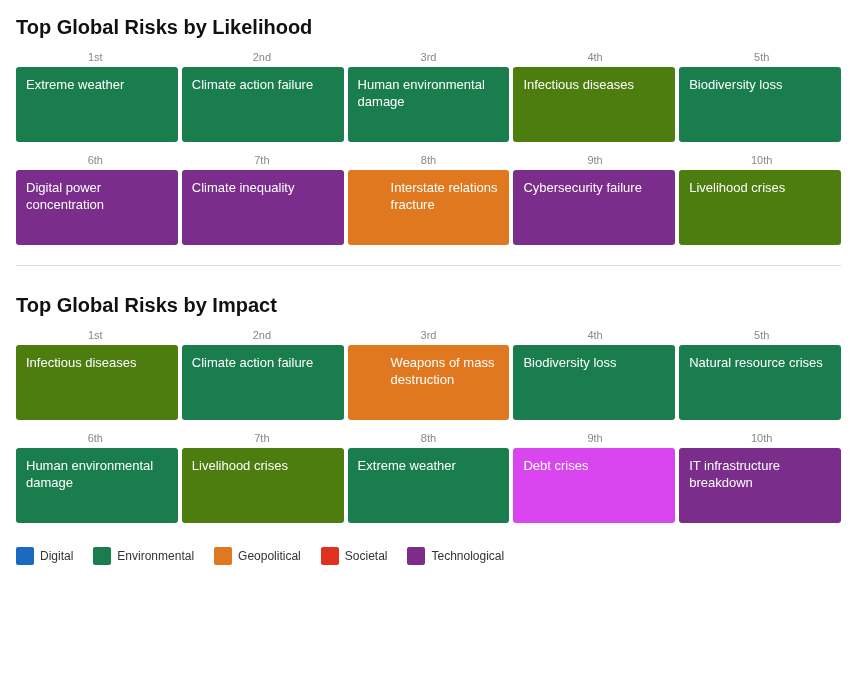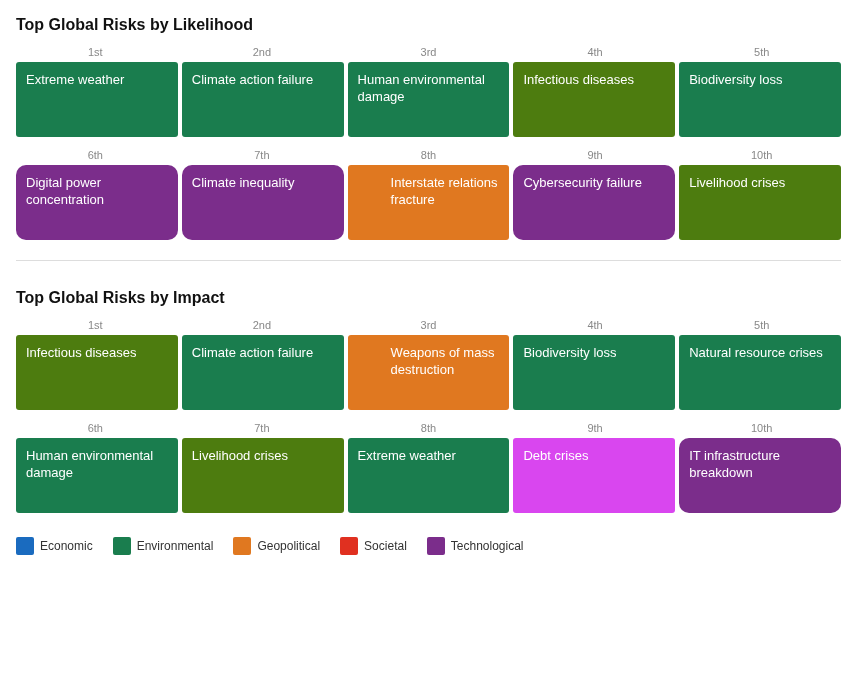--- a/index.html
+++ b/index.html
@@ -3,21 +3,21 @@
   <meta charset="utf-8">
   <style>
     * { box-sizing: border-box; margin: 0; padding: 0; }
     body {
       font-family: Arial, sans-serif;
       background: #fff;
       padding: 16px;
       width: 857px;
     }
     .section-title {
-      font-size: 16px;
+      font-size: 20px;
       margin-bottom: 12px;
       color: #111;
     }
     .section-title strong {
       font-weight: bold;
     }
     .rank-label {
       font-size: 11px;
       color: #888;
       text-align: center;
@@ -30,21 +30,21 @@
       color: #fff;
       font-size: 13px;
       font-weight: 500;
       line-height: 1.3;
       display: flex;
       align-items: flex-start;
     }
     .color-green    { background-color: #1a7d4e; }
     .color-red      { background-color: #4d7c0f; }
     .color-orange   { background-color: #e07820; padding-left: 43px; }
-    .color-purple   { background-color: #7b2d8b; border-radius: 10px; }
+    .color-purple   { background-color: #7b2d8b; }
     .color-blue     { background-color: #d946ef; }
 
     .section-gap { margin-top: 28px; margin-bottom: 12px; }
 
     .legend {
       display: flex;
       align-items: center;
       gap: 20px;
       margin-top: 24px;
       font-size: 12px;
@@ -141,21 +141,21 @@
     <div class="cards-row">
       <div class="card color-green">Human environmental damage</div>
       <div class="card color-red">Livelihood crises</div>
       <div class="card color-green">Extreme weather</div>
       <div class="card color-blue">Debt crises</div>
       <div class="card color-purple">IT infrastructure breakdown</div>
     </div>
     <div class="legend">
       <div class="legend-item">
         <span class="legend-swatch" style="background-color: rgb(26, 107, 191);"></span>
-        <span>Economic</span>
+        <span>Digital</span>
       </div>
       <div class="legend-item">
         <span class="legend-swatch" style="background-color: rgb(26, 125, 78);"></span>
         <span>Environmental</span>
       </div>
       <div class="legend-item">
         <span class="legend-swatch" style="background-color: rgb(224, 120, 32);"></span>
         <span>Geopolitical</span>
       </div>
       <div class="legend-item">

